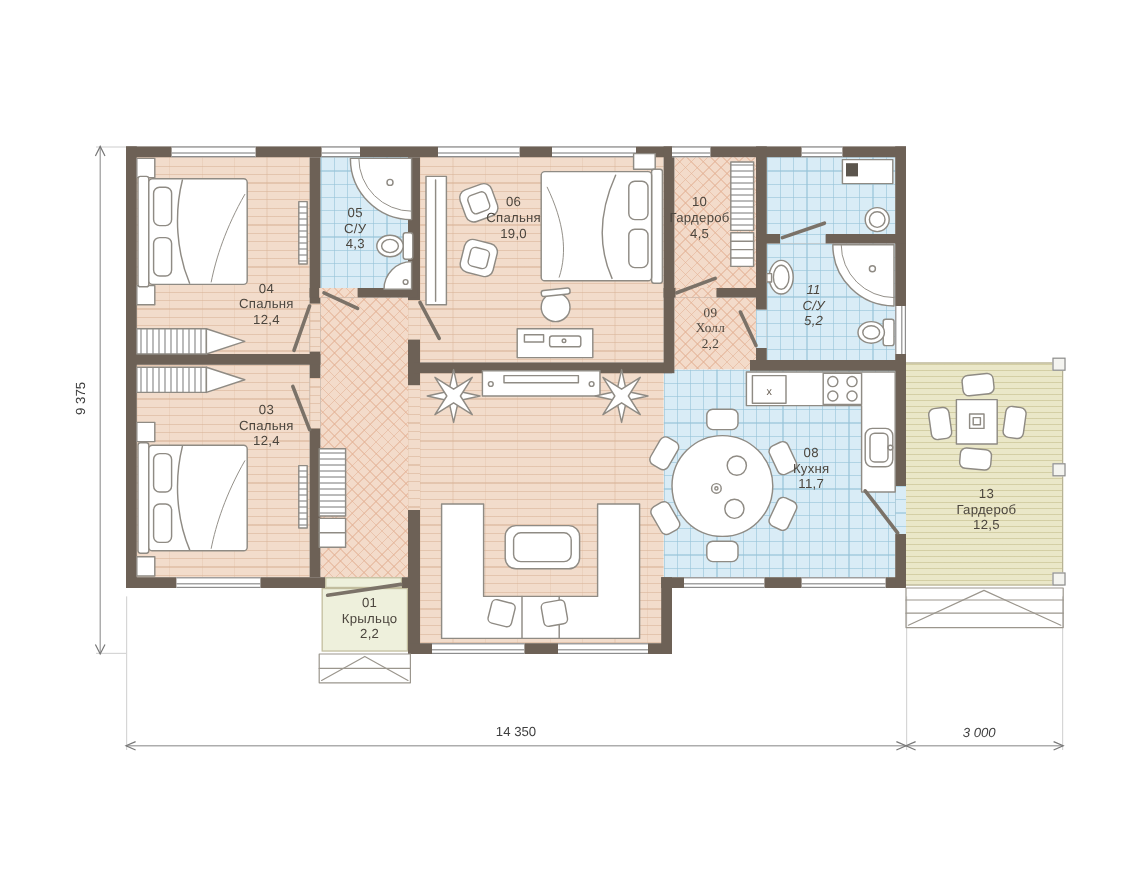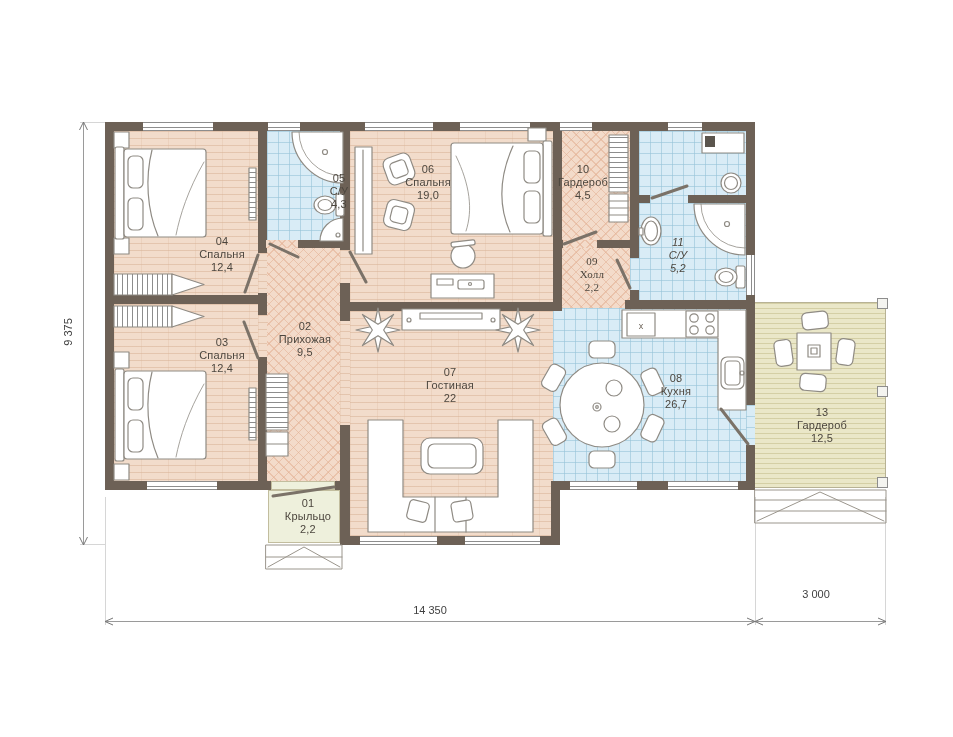--- a/index.html
+++ b/index.html
@@ -350,21 +350,21 @@
   <div class="room-label" style="left:177px;top:235px;">
     <div>04</div>
     <div>Спальня</div>
     <div>12,4</div>
   </div>
   <div class="room-label" style="left:177px;top:336px;text-align:center;">
     <div>03</div>
     <div>Спальня</div>
     <div>12,4</div>
   </div>
-  <div class="room-label" style="left:251px;top:172px;padding-left:43px;">
+  <div class="room-label" style="left:251px;top:172px;">
     <div>05</div>
     <div>С/У</div>
     <div>4,3</div>
   </div>
   <div class="room-label" style="left:383px;top:163px;">
     <div>06</div>
     <div>Спальня</div>
     <div>19,0</div>
   </div>
   <div class="room-label" style="left:538px;top:163px;">
@@ -375,43 +375,33 @@
   <div class="room-label" style="left:633px;top:236px;font-style:italic;">
     <div>11</div>
     <div>С/У</div>
     <div>5,2</div>
   </div>
   <div class="room-label" style="left:547px;top:255px;font-family:Liberation Serif, serif;">
     <div>09</div>
     <div>Холл</div>
     <div>2,2</div>
   </div>
-  <div class="room-label" style="left:260px;top:320px;">
-    <div>02</div>
-    <div>Прихожая</div>
-    <div>9,5</div>
-  </div>
-  <div class="room-label" style="left:405px;top:366px;">
-    <div>07</div>
-    <div>Гостиная</div>
-    <div>22</div>
-  </div>
   <div class="room-label" style="left:631px;top:372px;">
     <div>08</div>
     <div>Кухня</div>
-    <div>26,7</div>
+    <div>11,7</div>
   </div>
   <div class="room-label" style="left:777px;top:406px;">
     <div>13</div>
     <div>Гардероб</div>
     <div>12,5</div>
   </div>
   <div class="room-label" style="left:263px;top:497px;">
     <div>01</div>
     <div>Крыльцо</div>
     <div>2,2</div>
   </div>
 
   <div class="dim-label" style="left:380px;top:604px;">14 350</div>
-  <div class="dim-label" style="left:766px;top:588px;">3 000</div>
+  <div class="dim-label" style="left:766px;top:605px;font-style:italic;">3 000</div>
   <div class="dim-label" style="left:38px;top:326px;width:60px;transform:rotate(-90deg);">9 375</div>
 
 </div>
 
 </body></html>

